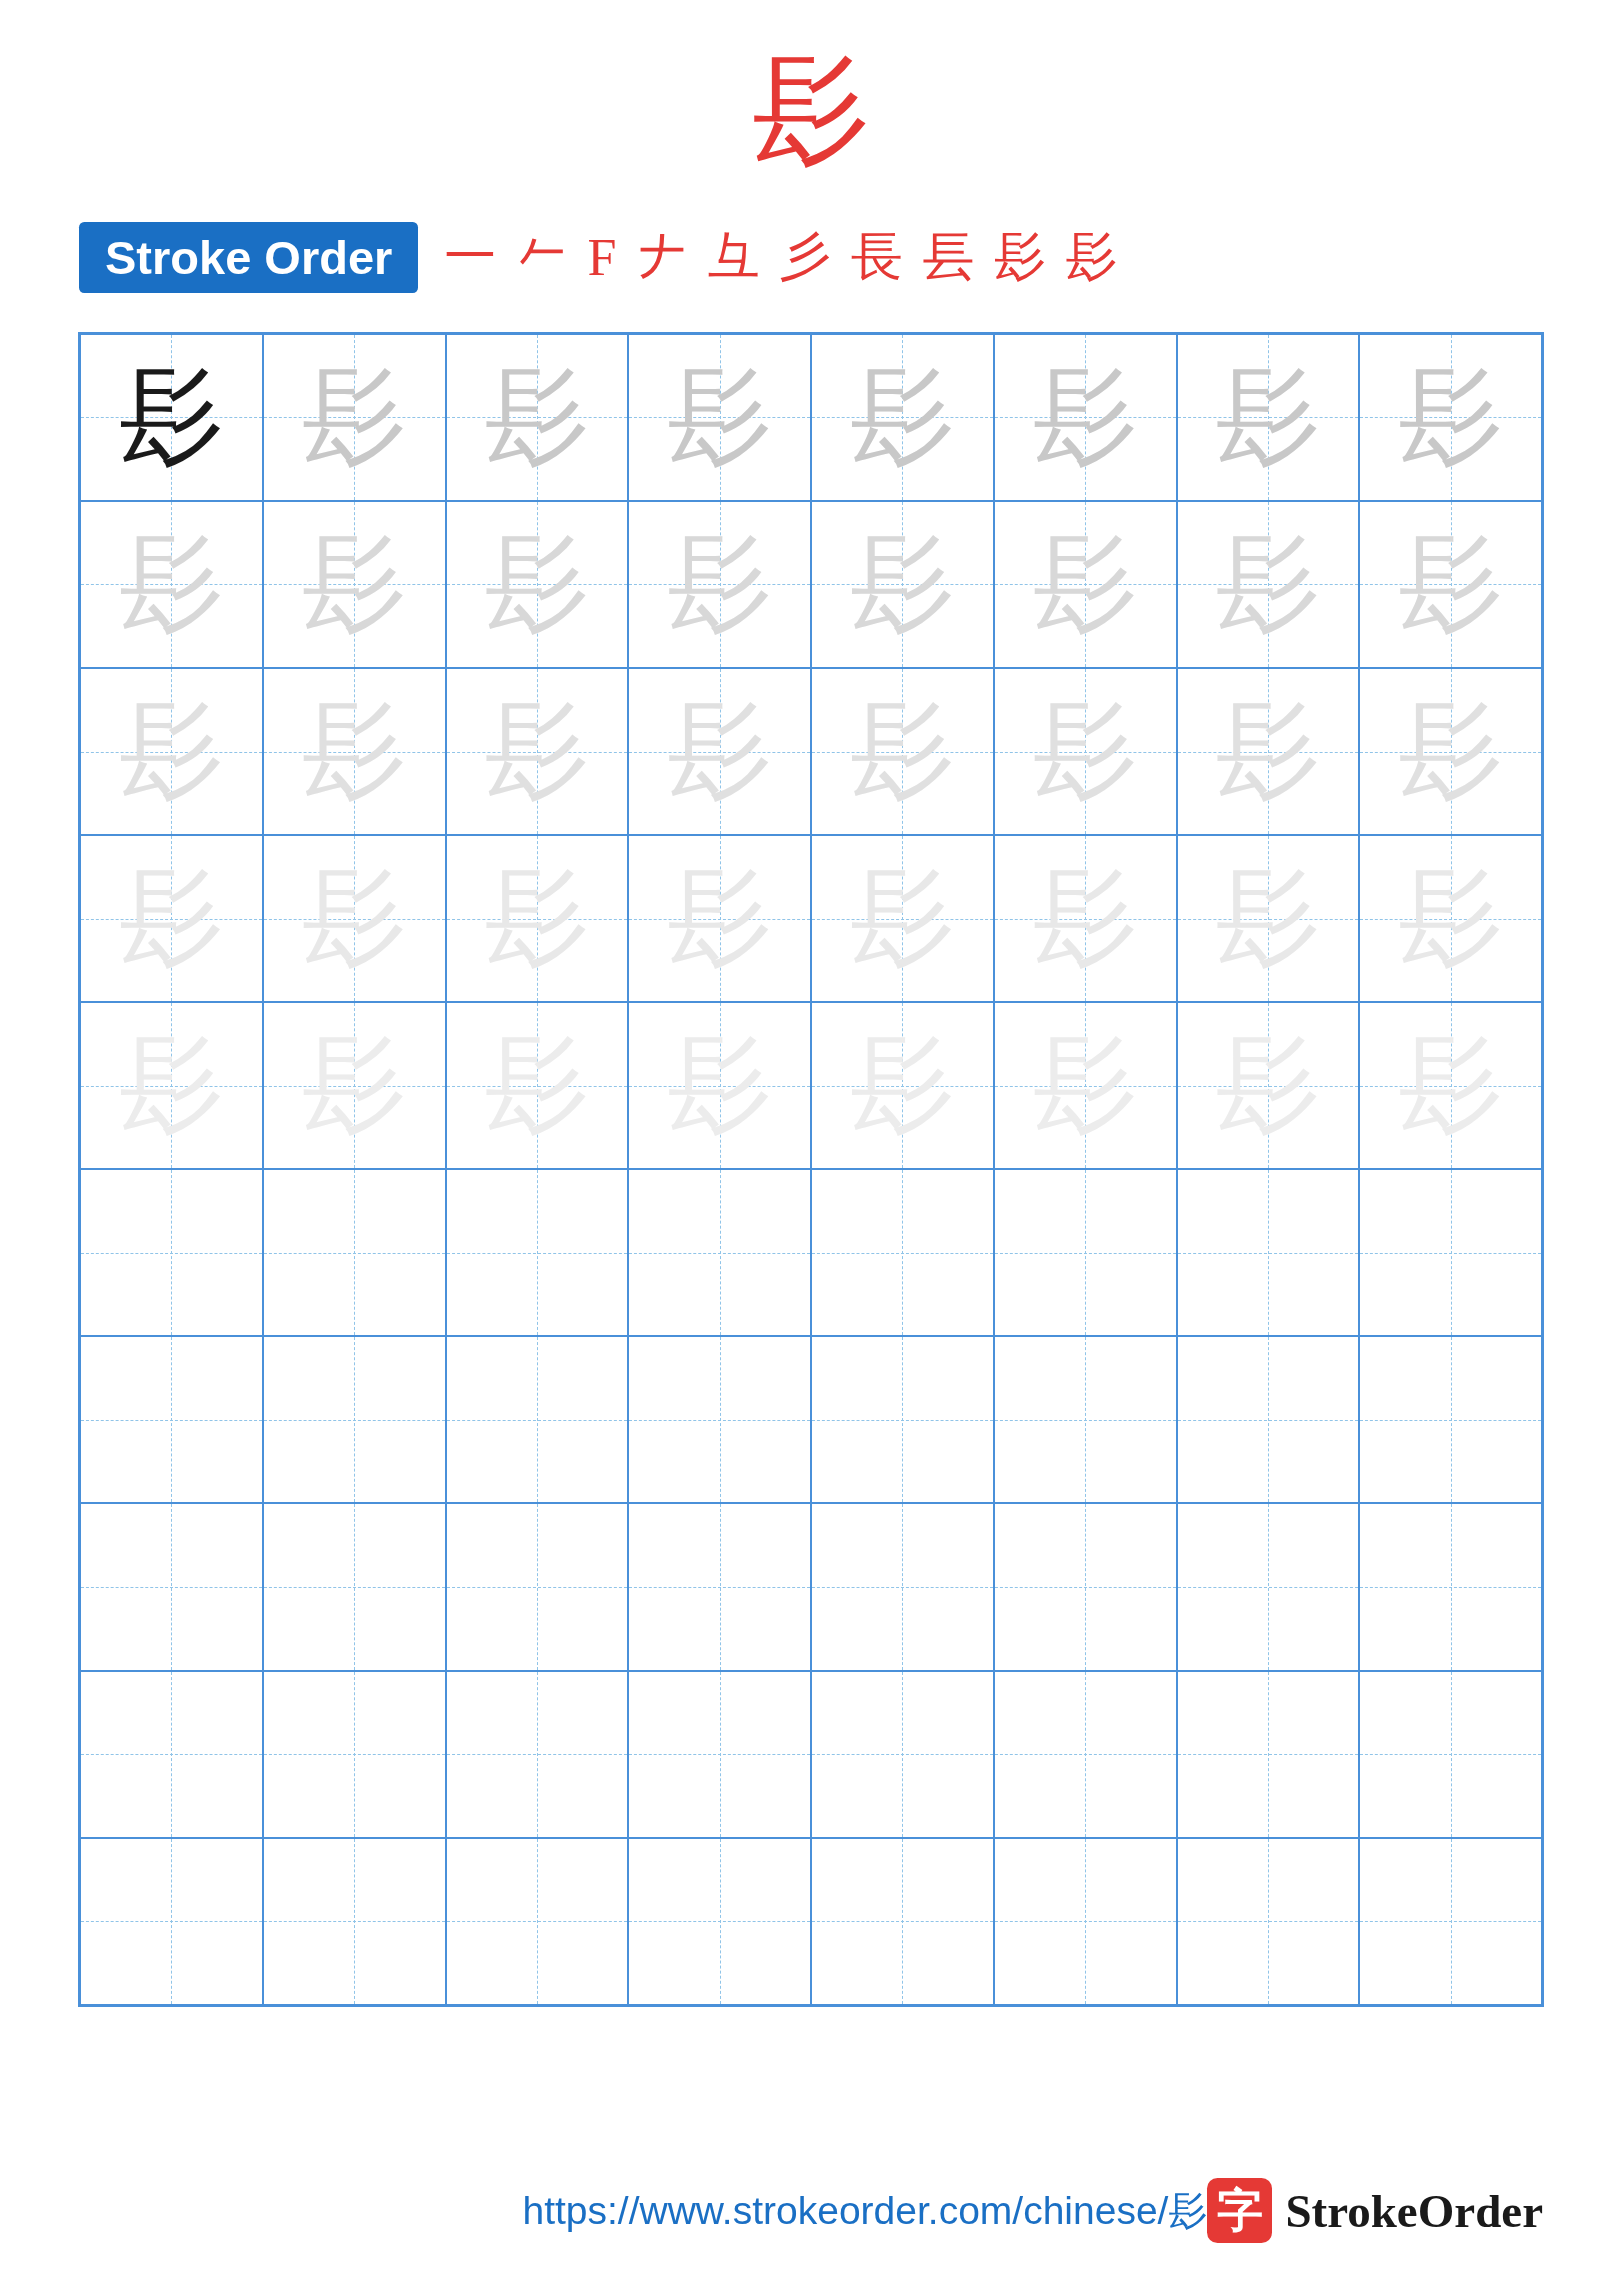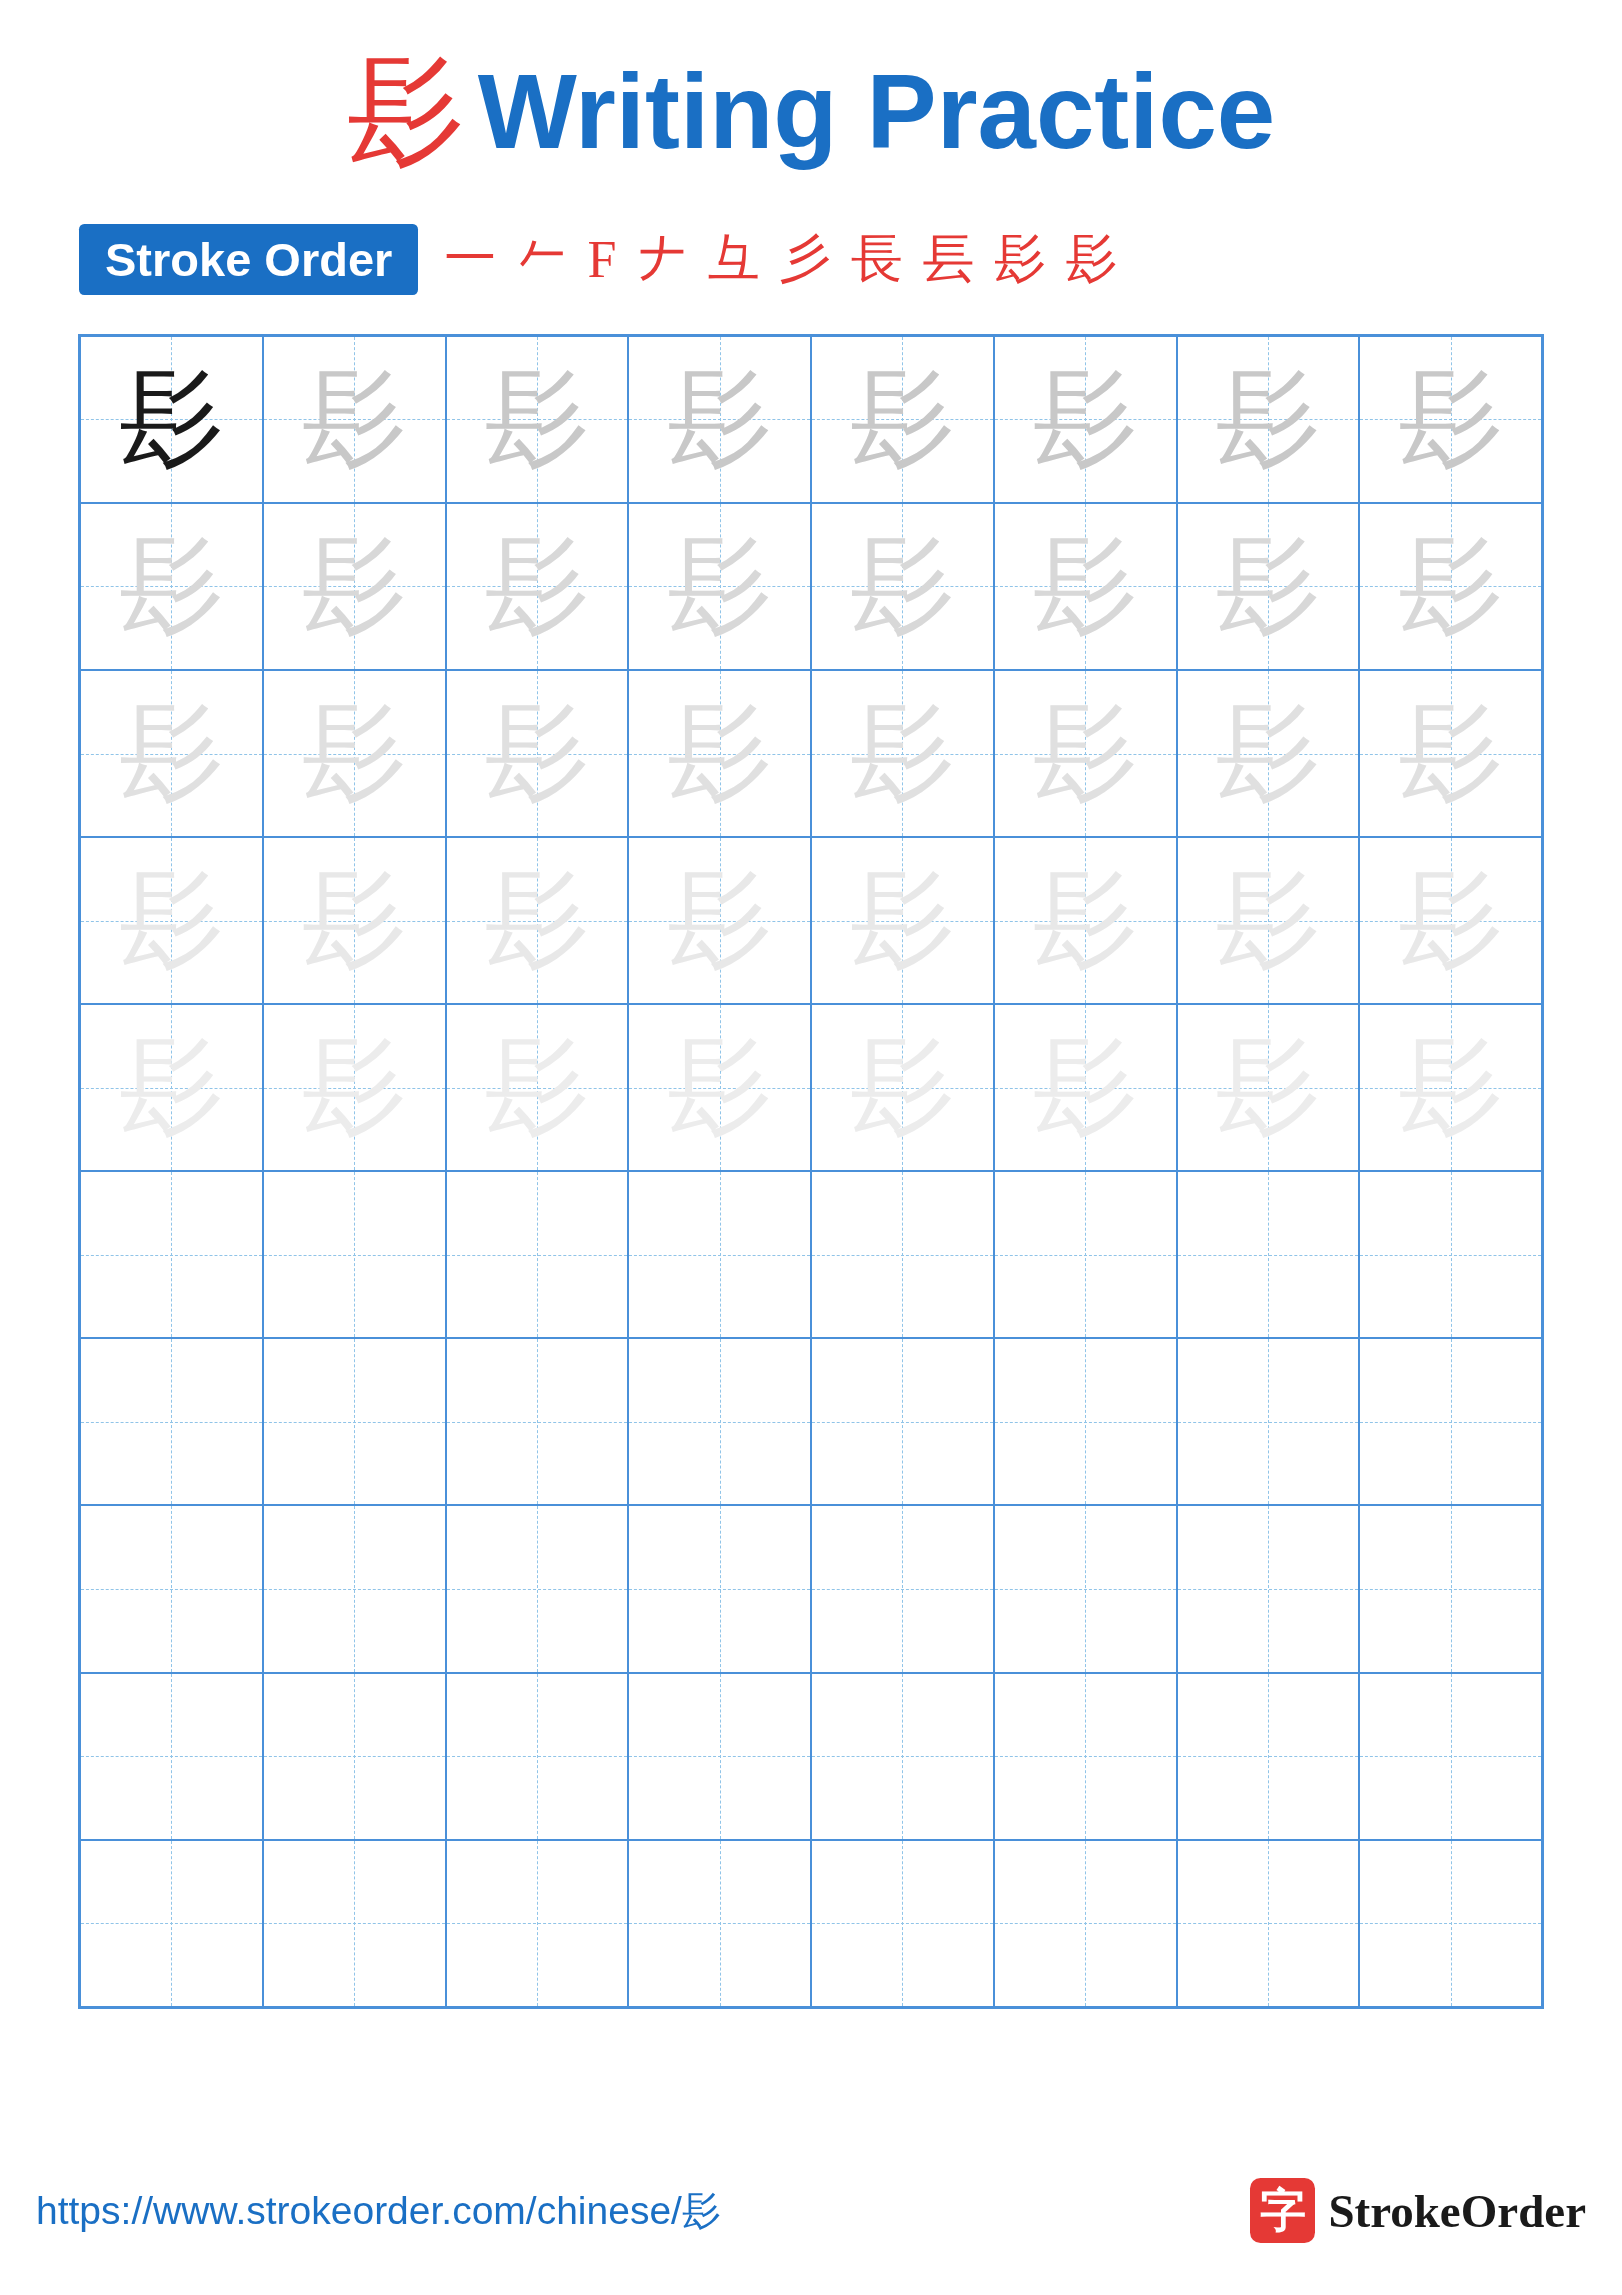--- a/index.html
+++ b/index.html
@@ -142,22 +142,22 @@
     }
 
     
     .footer {
       position: absolute;
       bottom: 52px;
       left: 0;
       right: 0;
       display: flex;
       align-items: center;
-      justify-content: space-between;
-      padding: 0 36px;
+      justify-content: flex-end;
+      padding: 0 79px;
     }
 
     .footer-url {
       font-size: 39px;
       color: #1a6fc4;
       font-family: Arial, sans-serif;
     }
 
     .footer-brand {
       display: flex;
@@ -186,21 +186,20 @@
       font-family: Liberation Serif, serif;
     }
   </style>
 </head>
 <body>
 
 <div class="page-content">
 
   <div class="title-area">
     <span class="title-char">髟</span>
-    <span class="title-text">Writing Practice</span>
   </div>
 
   <div class="stroke-order-row">
     <div class="stroke-order-badge">Stroke Order</div>
     <div class="stroke-steps">
       <span class="stroke-step">一</span>
       <span class="stroke-step">𠂉</span>
       <span class="stroke-step">F</span>
       <span class="stroke-step">𠂇</span>
       <span class="stroke-step">彑</span>

